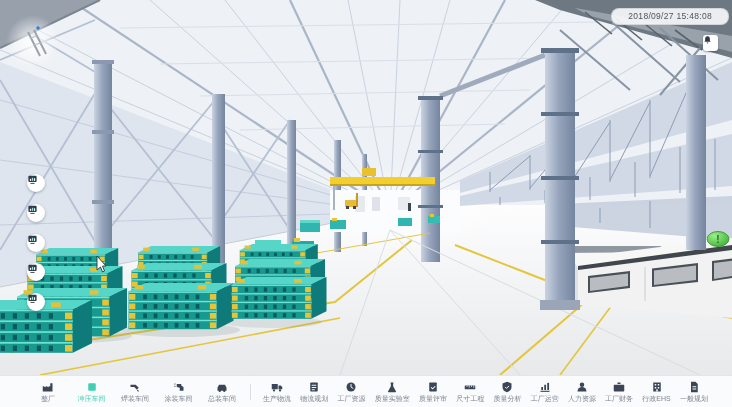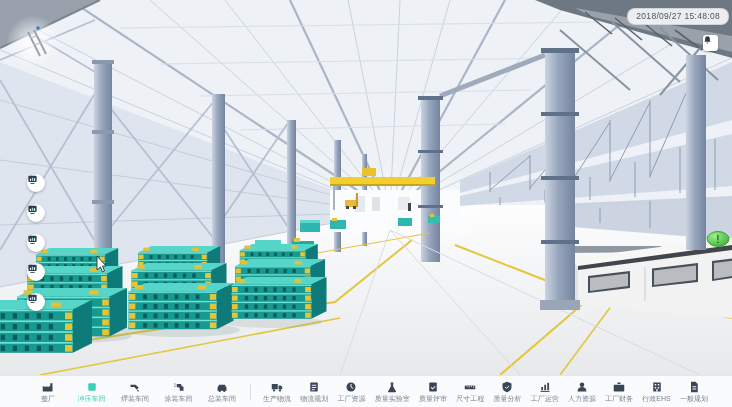--- a/index.html
+++ b/index.html
@@ -7,21 +7,21 @@
     width:732px;height:407px;position:relative;overflow:hidden;
     background:#fff;font-family:"Liberation Sans",sans-serif;
     -webkit-font-smoothing:antialiased;
   }
   
   .scene{position:absolute;left:0;top:0;width:732px;height:375px;background:#eef1f5;}
   .scene svg{position:absolute;left:0;top:0;}
   
   .timestamp{
     position:absolute;right:3px;top:8px;height:13px;line-height:13px;
-    padding:1px 8px;border-radius:8px;
+    padding:1px 16px;border-radius:8px;
     background:rgba(249,250,252,.9);border:1px solid rgba(190,196,203,.55);
     font-size:8.5px;color:#4e555e;letter-spacing:.3px;white-space:nowrap;
   }
   
   .bell-btn{
     position:absolute;right:14px;top:35px;width:15px;height:16px;border-radius:3px;
     background:#fff;box-shadow:0 1px 2px rgba(40,50,70,.4);
     display:flex;align-items:center;justify-content:center;cursor:pointer;
   }
   

